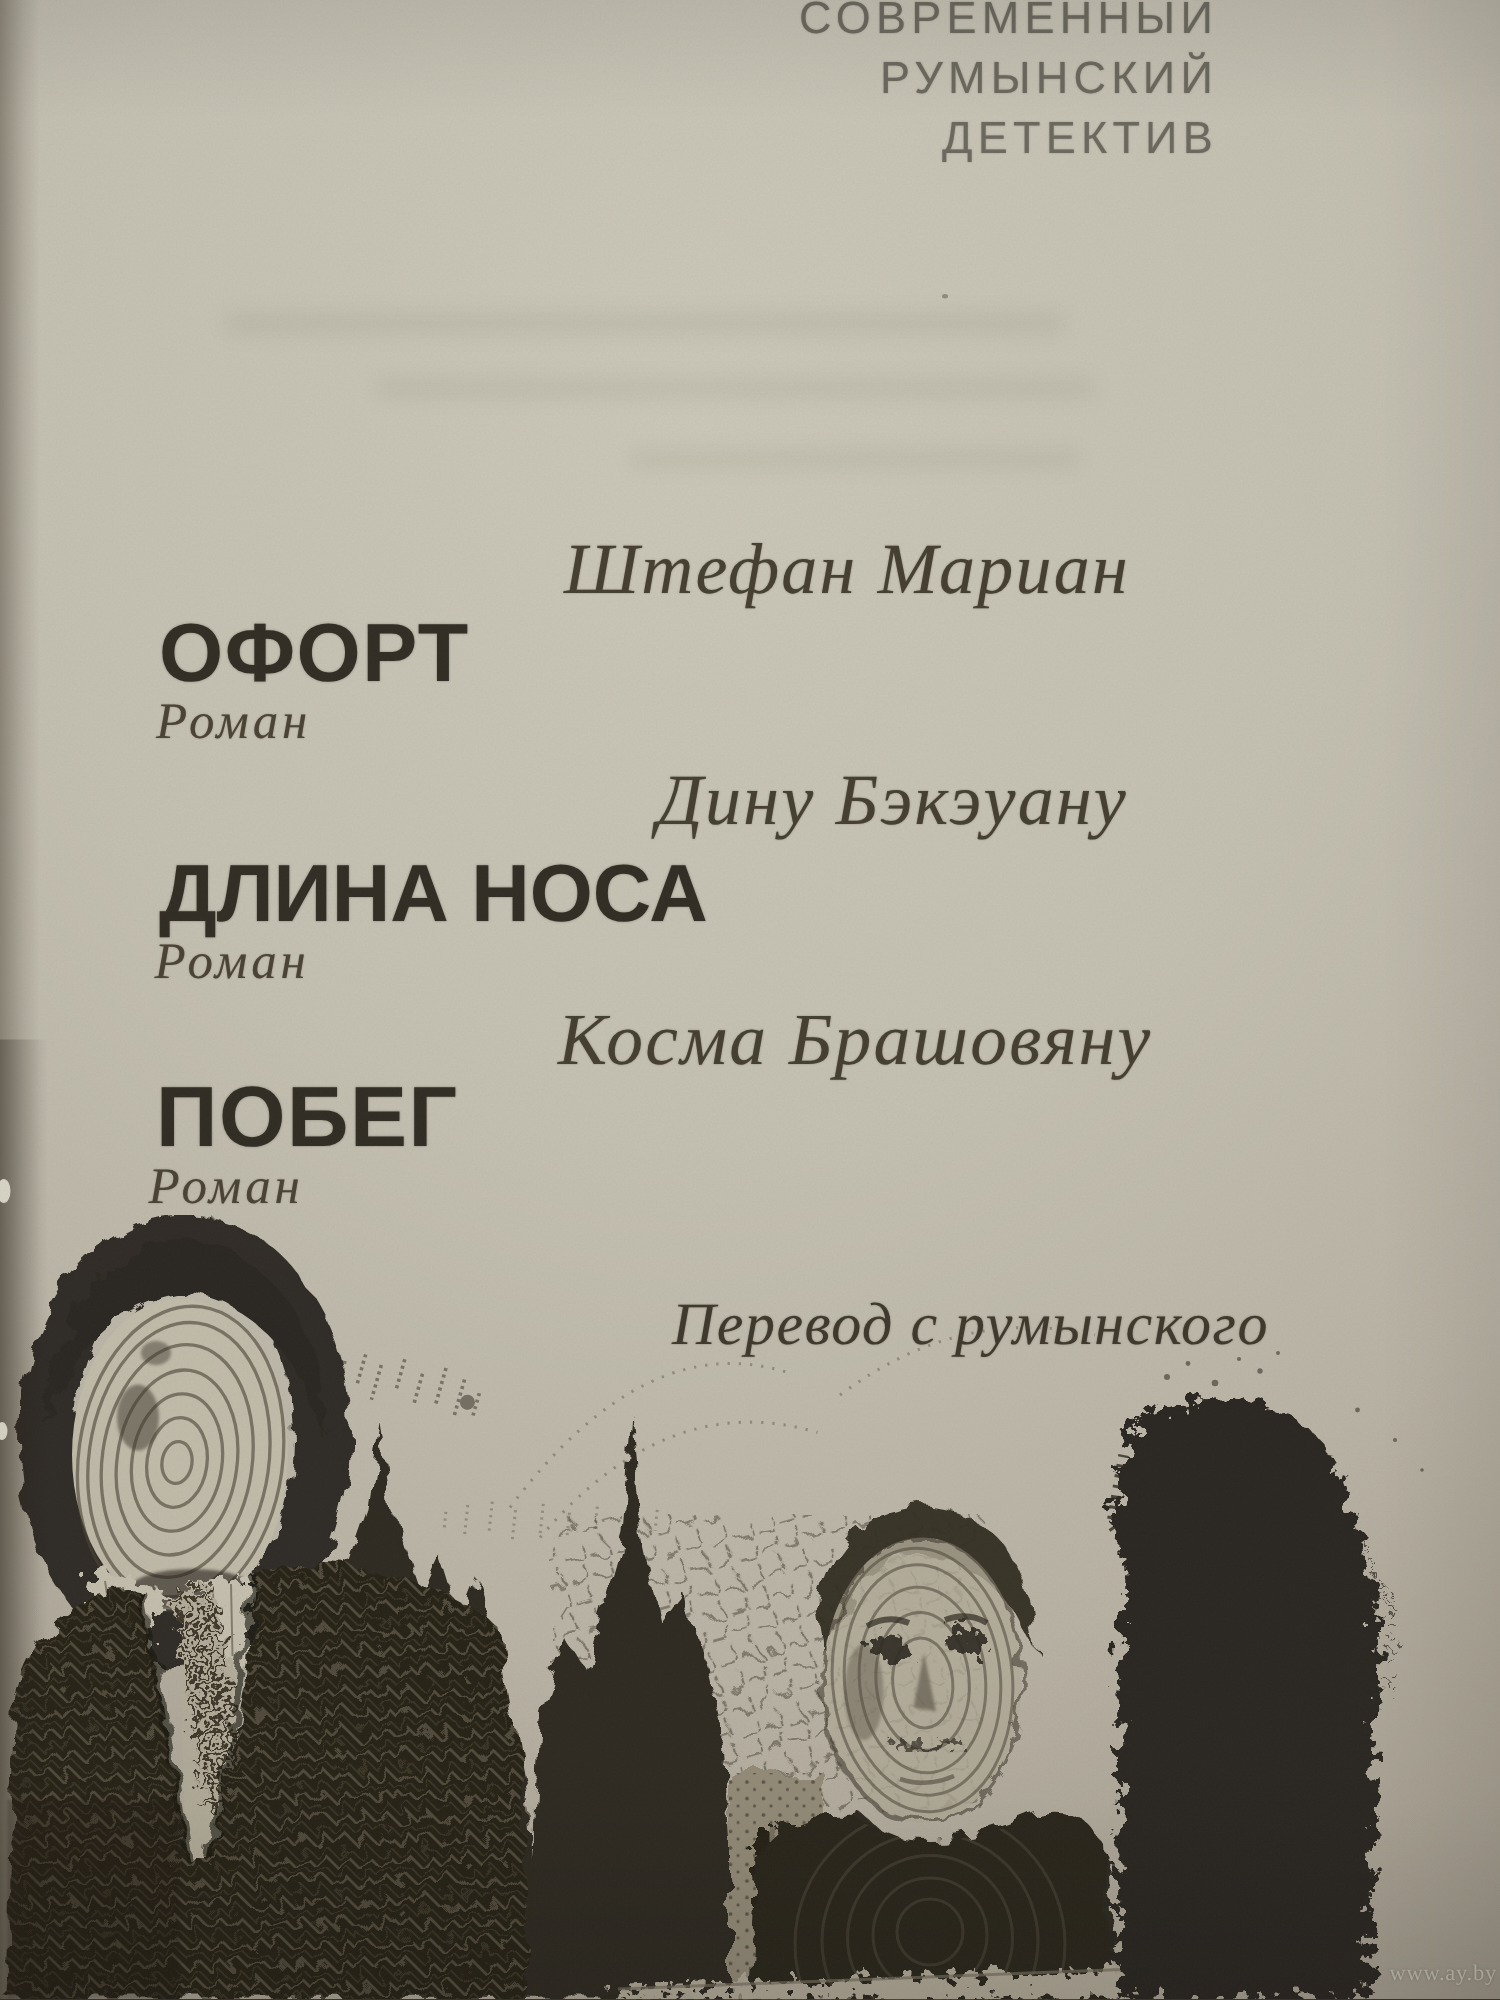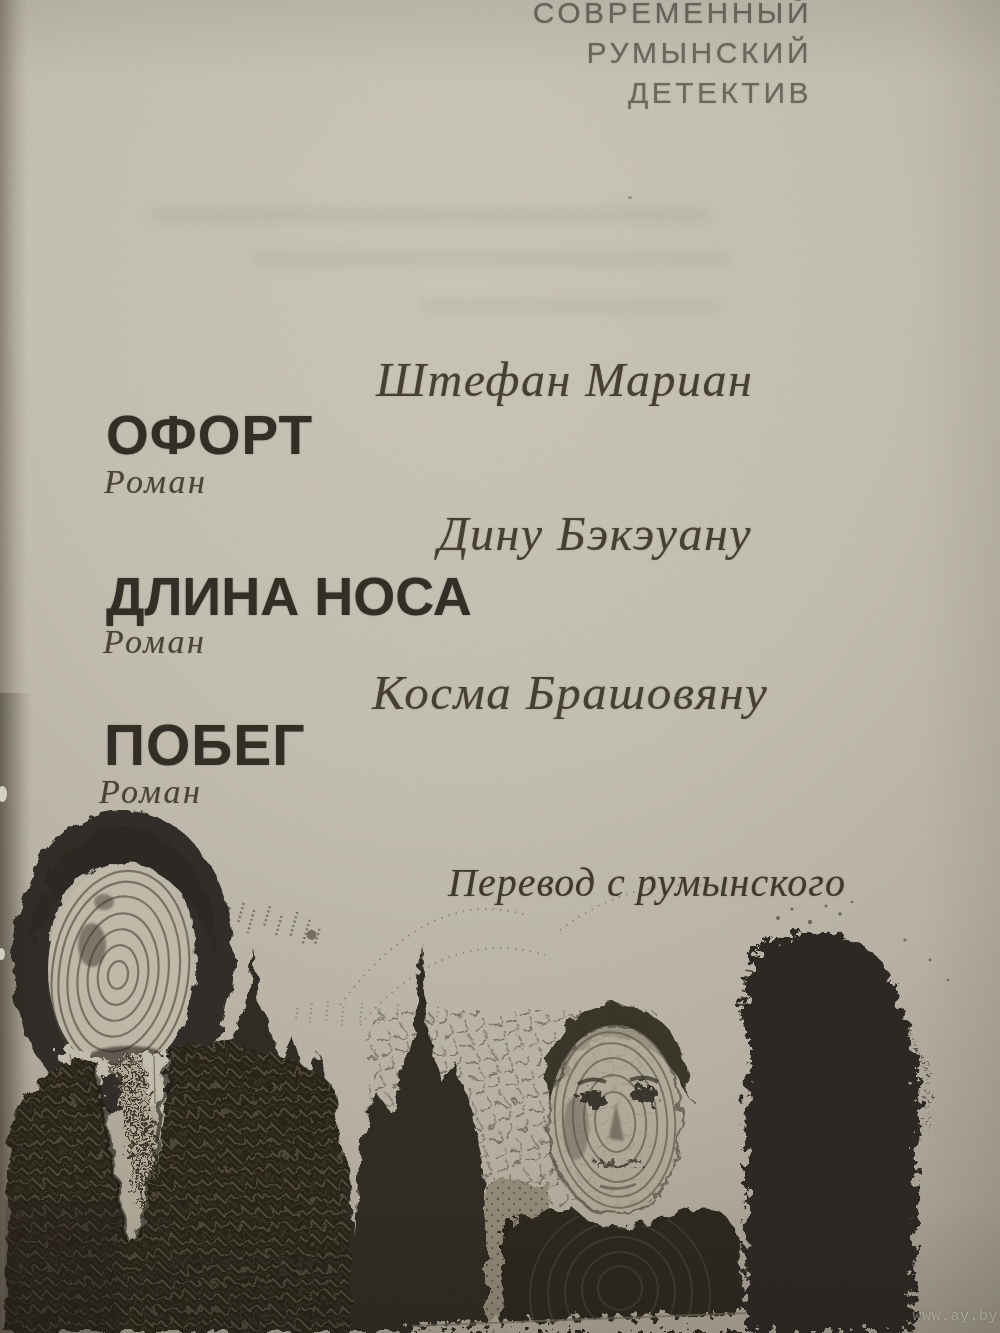--- a/index.html
+++ b/index.html
@@ -62,21 +62,21 @@
   .nick.n2{left:-2px;top:948px;width:7px;height:12px;}
   .vignette{position:absolute;inset:0;pointer-events:none;
     background:
       radial-gradient(120% 100% at 50% 32%, rgba(0,0,0,0) 52%, rgba(50,42,30,.17) 100%),
       linear-gradient(to bottom, rgba(0,0,0,.07), rgba(0,0,0,0) 6%),
       linear-gradient(to top, rgba(0,0,0,.10), rgba(0,0,0,0) 10%),
       linear-gradient(to left, rgba(0,0,0,.06), rgba(0,0,0,0) 8%);}
   .grain{position:absolute;inset:0;pointer-events:none;opacity:.55;}
   .watermark{
     position:absolute;right:2px;bottom:8px;
-    font-family:Liberation Mono, monospace;font-size:15px;letter-spacing:.5px;
+    font-family:Liberation Serif, serif;font-size:15px;letter-spacing:.5px;
     color:rgba(216,211,196,.5);text-shadow:0 0 2px rgba(0,0,0,.25);
   }
 </style>
 </head>
 <body>
 
 <div class="page">
 
   <div class="masthead">
     <div>СОВРЕМЕННЫЙ</div>

